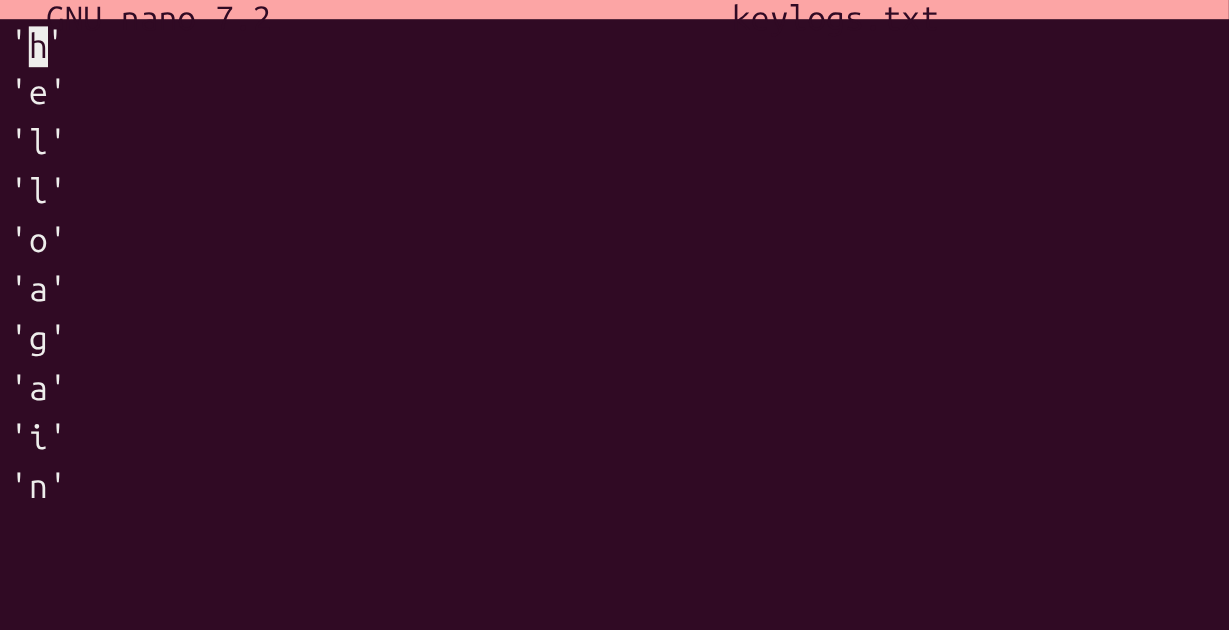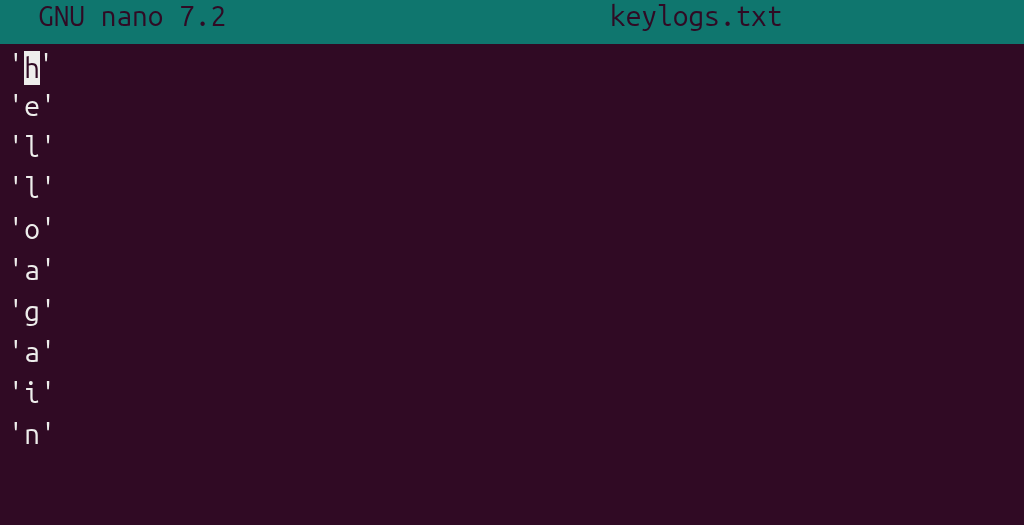--- a/index.html
+++ b/index.html
@@ -10,23 +10,23 @@
     body {
       width: 1024px;
       height: 525px;
       background: #300a24;
       font-family: 'Ubuntu Mono', 'DejaVu Sans Mono', 'Courier New', monospace;
       font-size: 28px;
       overflow: hidden;
       color: #eeeeec;
     }
     .title-bar {
-      background: #0f766e;
+      background: #fca5a5;
       color: #300a24;
-      height: 44px;
+      height: 16px;
       line-height: 32px;
       position: relative;
       font-weight: 400;
       white-space: pre;
     }
     .title-app {
       position: absolute;
       left: 38px;
       top: 0;
     }

